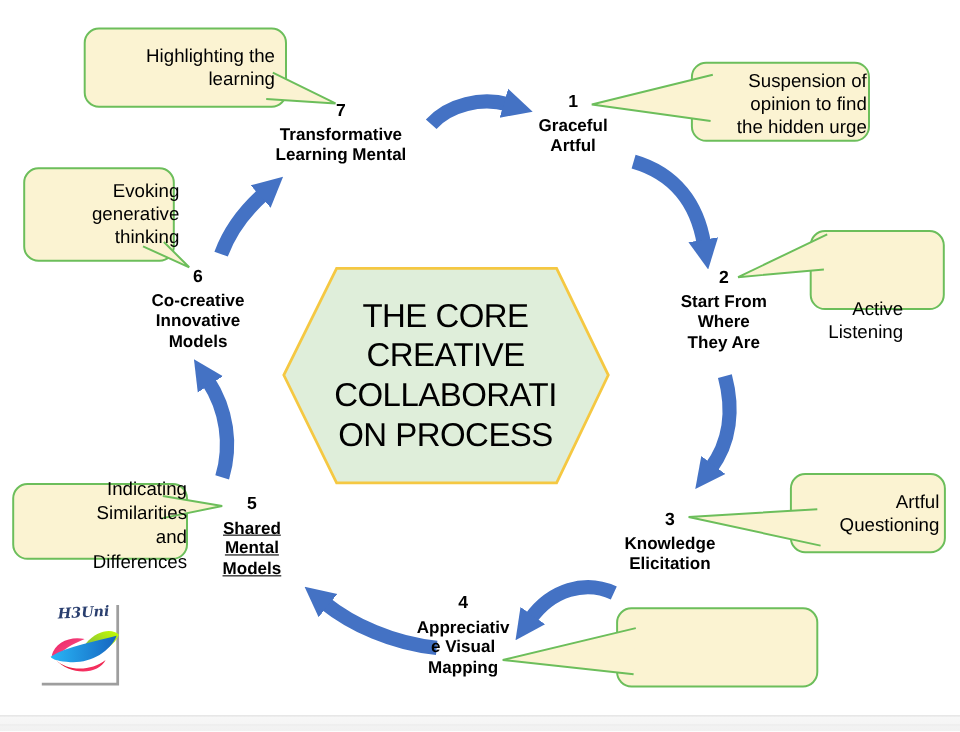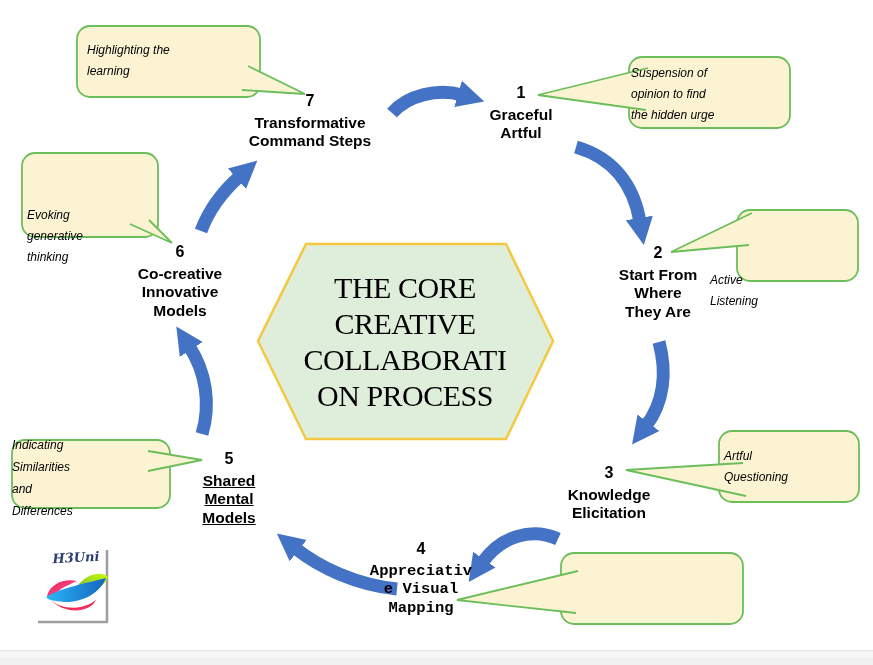--- a/index.html
+++ b/index.html
@@ -3,40 +3,40 @@
 <meta charset="utf-8">
 <style>
   html,body{margin:0;padding:0;background:#fff;}
   #stage{
     position:relative;width:873px;height:665px;background:#ffffff;overflow:hidden;
     font-family:"Liberation Sans","DejaVu Sans",sans-serif;color:#000;
   }
   #shapes{position:absolute;left:0;top:0;width:873px;height:665px;}
   .step{position:absolute;text-align:center;font-weight:bold;font-size:15.5px;line-height:18.5px;}
   .step .num{font-size:16px;margin-bottom:3px;}
-  .callout-text{position:absolute;text-align:left;font-style:italic;font-size:12px;line-height:21px;white-space:pre-line;}
+  .callout-text{position:absolute;text-align:right;font-size:17px;line-height:21px;white-space:pre-line;}
   .center-title{
     position:absolute;left:260px;top:270px;width:290px;text-align:center;
-    font-size:30px;line-height:36px;letter-spacing:-0.5px;white-space:pre-line;font-family:Liberation Serif, serif;
+    font-size:30px;line-height:36px;letter-spacing:-0.5px;white-space:pre-line;
   }
   
   .s1{left:471px;top:84px;width:100px;}
   .s2{left:608px;top:244px;width:100px;}
   .s3{left:549px;top:464px;width:120px;}
   .s4{left:366px;top:540px;width:110px;}
   .s5{left:179px;top:450px;width:100px;}
   .s6{left:125px;top:243px;width:110px;}
   .s7{left:230px;top:92px;width:160px;}
   
   .c1{left:631px;top:63px;width:157px;}
   .c2{left:710px;top:226px;width:111px;margin-top:44px;}
   .c3{left:724px;top:446px;width:130px;}
   .c4{left:566px;top:564px;width:172px;}
   .c5{left:12px;top:434px;width:158px;line-height:22px;}
-  .c6{left:27px;top:163px;width:126px;margin-top:42px;}
+  .c6{left:37px;top:163px;width:126px;}
   .c7{left:87px;top:40px;width:163px;}
   .logo{position:absolute;left:30px;top:545px;width:85px;height:85px;}
   .logo-text{
     position:absolute;left:16px;top:5px;width:60px;text-align:center;
     font-family:"DejaVu Serif","Liberation Serif",serif;font-style:italic;font-weight:bold;
     font-size:13px;color:#2a3f6f;transform:rotate(-3deg);
   }
   .footer-bar{
     position:absolute;left:0;top:650px;width:873px;height:15px;
     background:linear-gradient(#e7e7e7 0px,#e7e7e7 1px,#f7f7f7 2px,#f5f5f5 8px,#ebebeb 9px,#f2f2f2 10px,#f1f1f1 15px);
@@ -126,40 +126,40 @@
 Where
 They Are</div>
   </div>
   <div class="step s3">
     <div class="num">3</div>
     <div style="white-space:pre-line;">Knowledge
 Elicitation</div>
   </div>
   <div class="step s4">
     <div class="num">4</div>
-    <div style="white-space:pre-line;font-family:Liberation Mono, monospace;">Appreciativ
+    <div style="white-space:pre-line;">Appreciativ
 e Visual
 Mapping</div>
   </div>
   <div class="step s5">
     <div class="num">5</div>
     <div style="white-space:pre-line;text-decoration:underline;">Shared
 Mental
 Models</div>
   </div>
   <div class="step s6">
     <div class="num">6</div>
     <div style="white-space:pre-line;">Co-creative
 Innovative
 Models</div>
   </div>
   <div class="step s7">
     <div class="num">7</div>
     <div style="white-space:pre-line;">Transformative
-Command Steps</div>
+Learning Mental</div>
   </div>
 
   <div class="callout-text c1">Suspension of
 opinion to find
 the hidden urge</div>
   <div class="callout-text c2">Active
 Listening</div>
   <div class="callout-text c3">Artful
 Questioning</div>
   <div class="callout-text c5">Indicating

